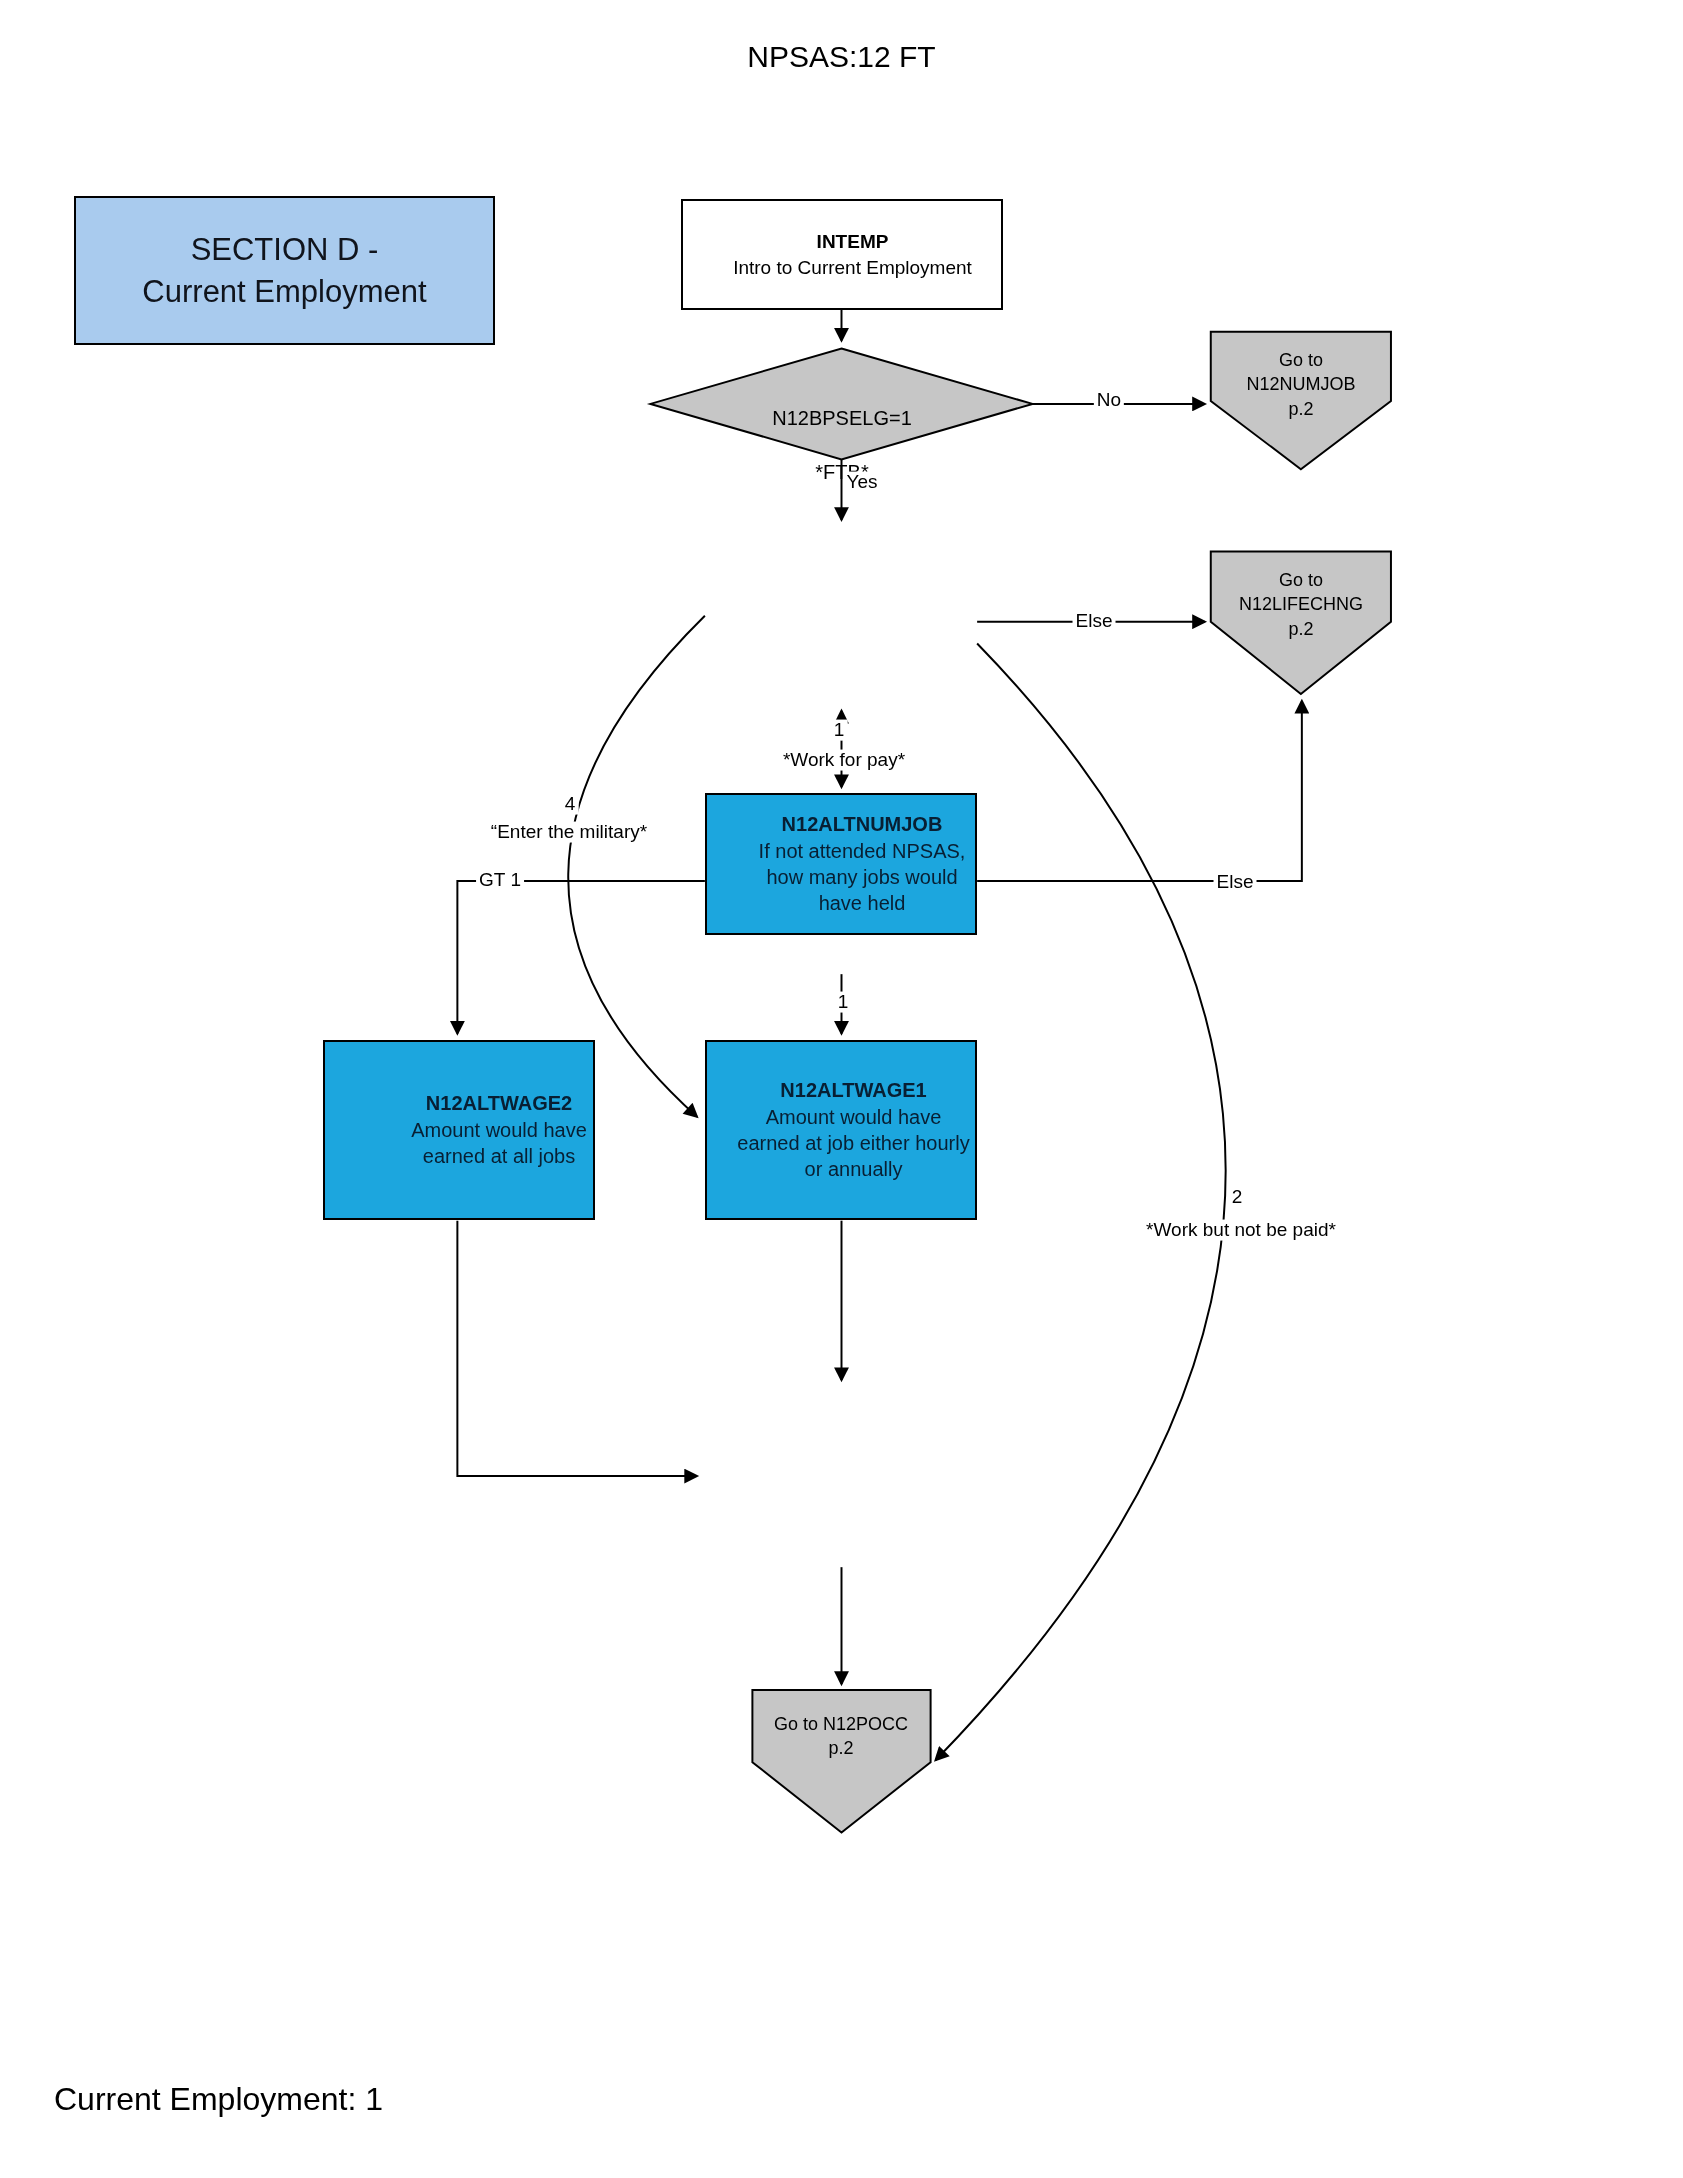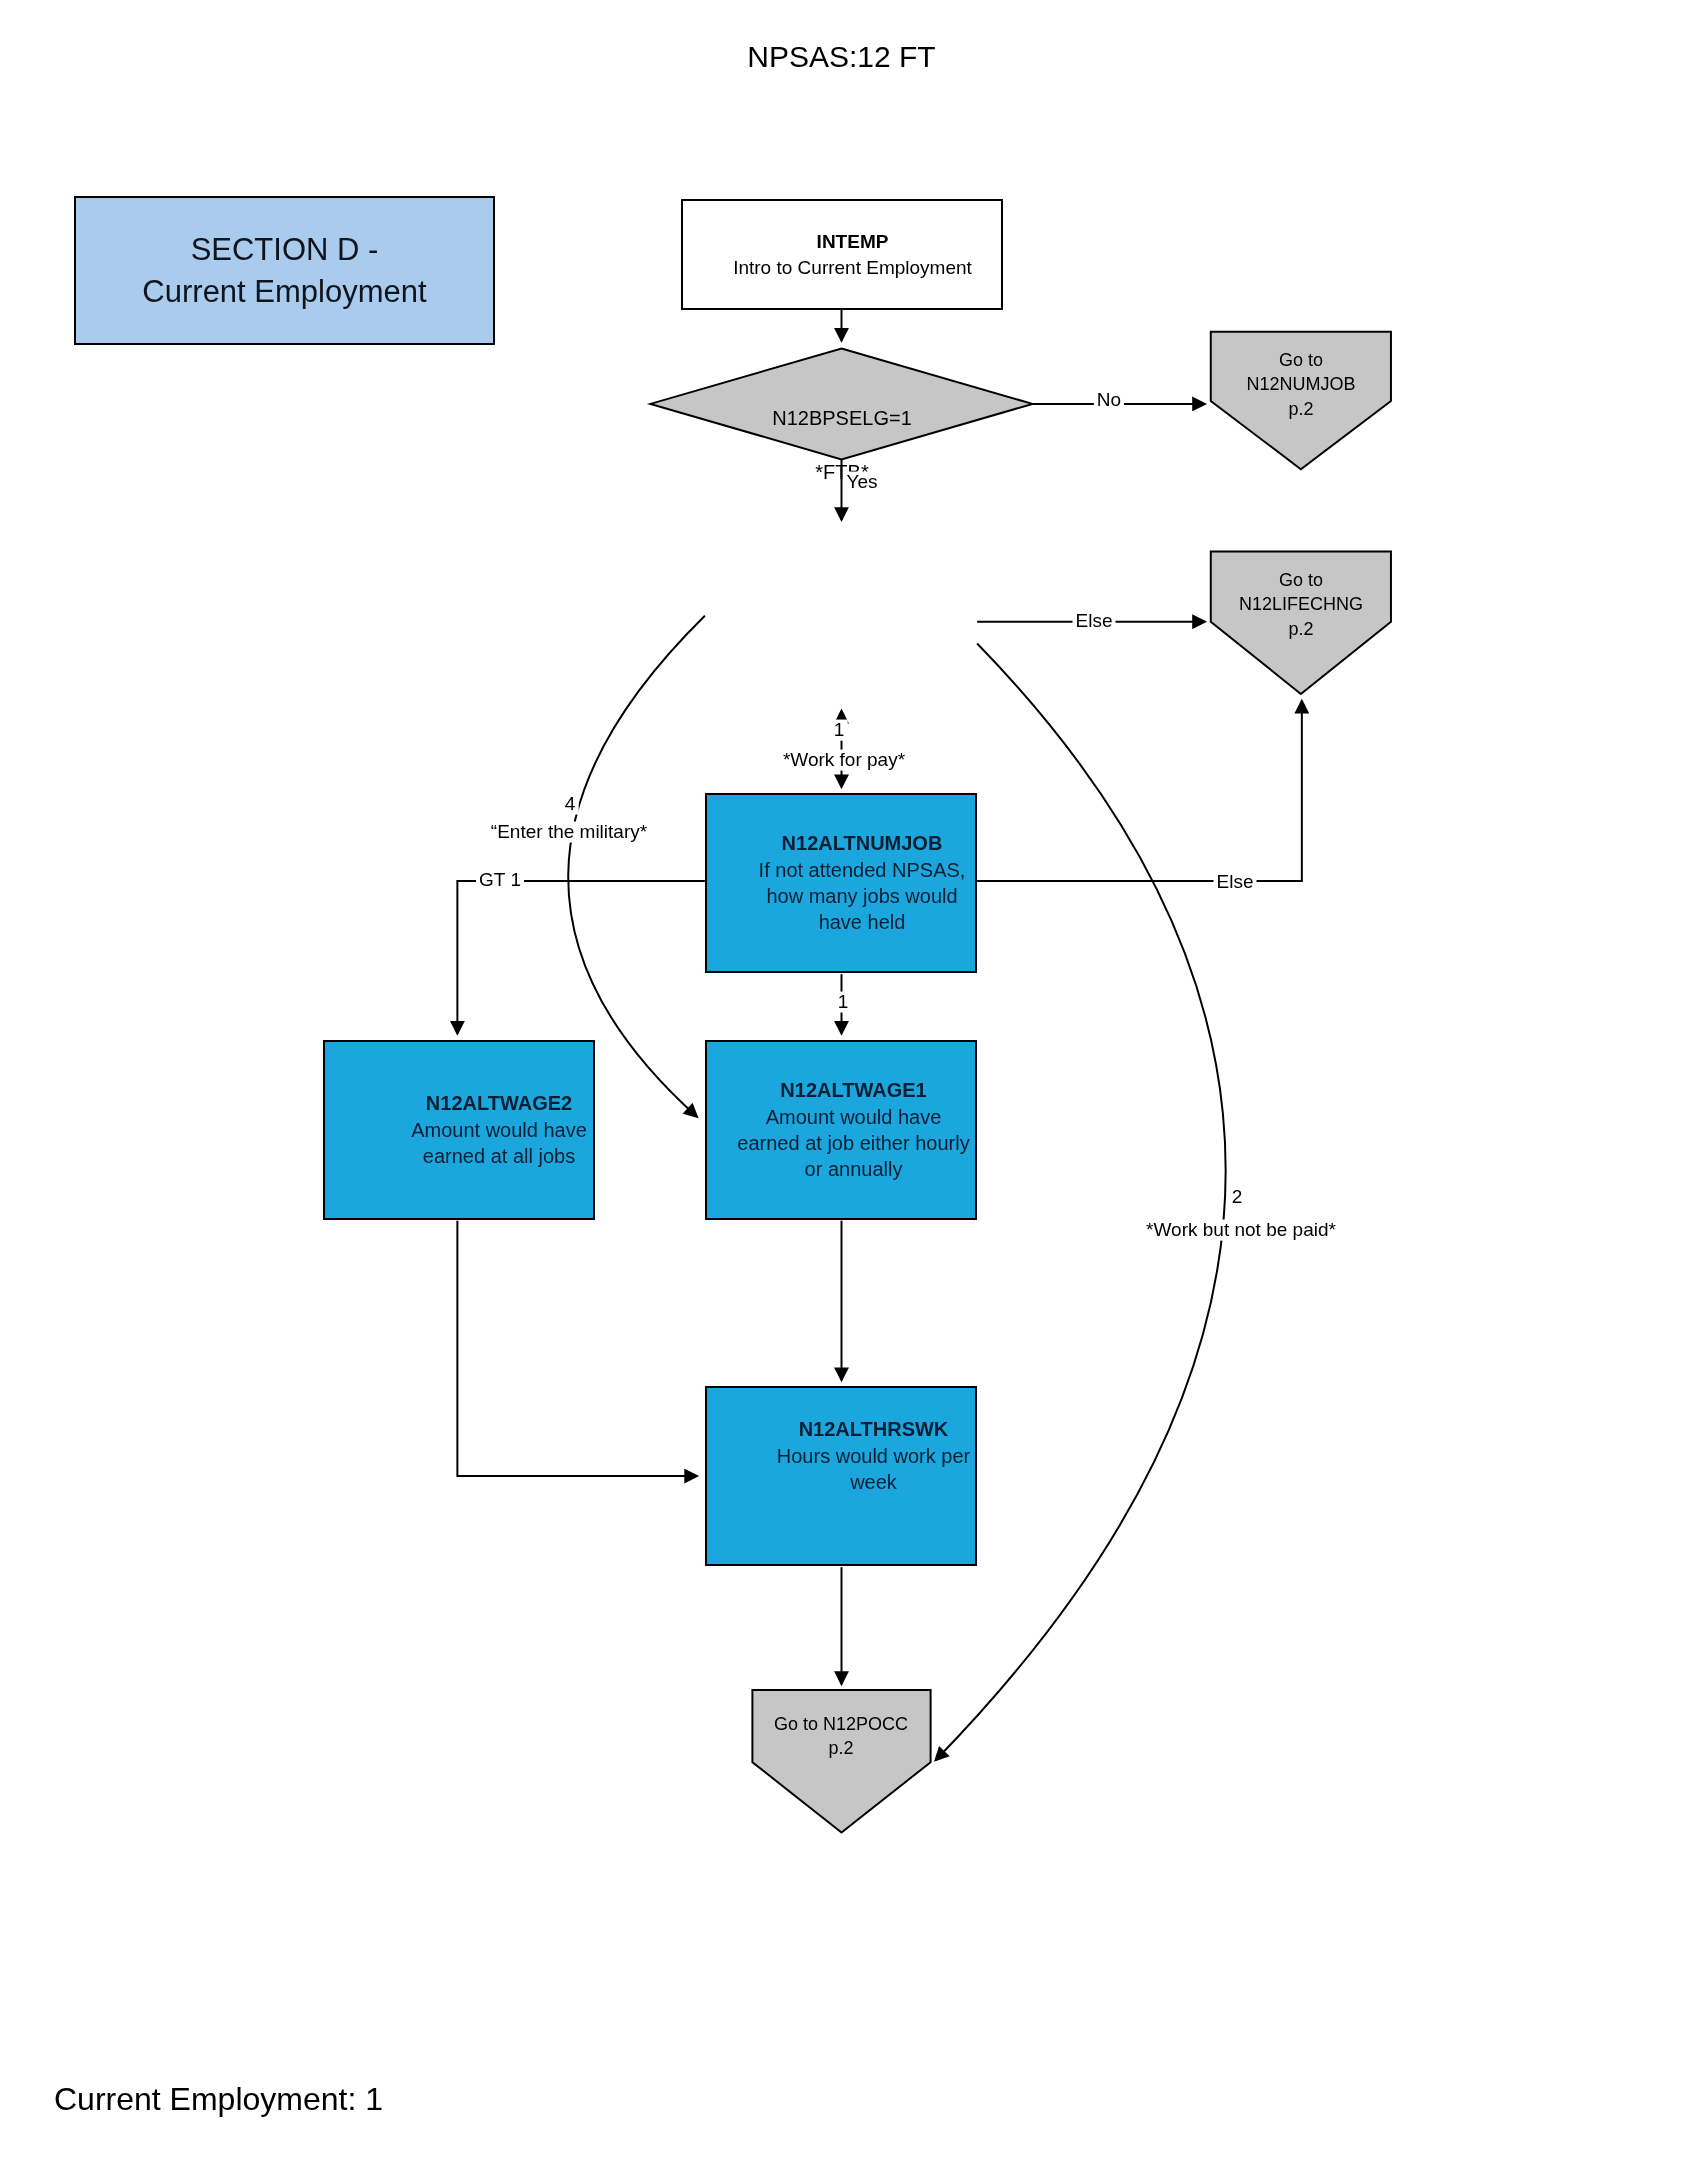--- a/index.html
+++ b/index.html
@@ -100,47 +100,41 @@
   <div class="shape-text pent-text" style="left:1211px; top:348px; width:180px;">Go to
 N12NUMJOB
 p.2</div>
   <div class="shape-text pent-text" style="left:1211px; top:568px; width:180px;">Go to
 N12LIFECHNG
 p.2</div>
   <div class="shape-text pent-text" style="left:747px; top:1712px; width:188px;">Go to N12POCC
 p.2</div>
 
 
-  <div class="node blue" style="left:705px; top:793px; width:272px; height:180px;">
+  <div class="node blue" style="left:705px; top:793px; width:272px; height:142px;">
     <div class="inner" style="width:226px;">
       <span class="code">N12ALTNUMJOB</span>
       <span>If not attended NPSAS, how many jobs would have held</span>
     </div>
   </div>
 
   <div class="node blue" style="left:323px; top:1040px; width:272px; height:180px;">
     <div class="inner" style="width:188px;">
       <span class="code">N12ALTWAGE2</span>
       <span>Amount would have earned at all jobs</span>
     </div>
   </div>
 
   <div class="node blue" style="left:705px; top:1040px; width:272px; height:180px;">
     <div class="inner" style="width:243px;">
       <span class="code">N12ALTWAGE1</span>
       <span>Amount would have earned at job either hourly or annually</span>
     </div>
   </div>
 
-  <div class="node blue" style="left:705px; top:1386px; width:272px; height:180px;">
-    <div class="inner" style="width:203px; margin-bottom:40px;">
-      <span class="code">N12ALTHRSWK</span>
-      <span>Hours would work per week</span>
-    </div>
-  </div>
 
   <div class="lbl" style="left:838px; top:482px;margin-left:24px;">Yes</div>
   <div class="lbl" style="left:1109px; top:400px;">No</div>
   <div class="lbl" style="left:1094px; top:621px;">Else</div>
   <div class="lbl" style="left:839px; top:730px;">1</div>
   <div class="lbl" style="left:844px; top:760px;">*Work for pay*</div>
   <div class="lbl" style="left:570px; top:804px;">4</div>
   <div class="lbl" style="left:569px; top:832px;">“Enter the military*</div>
   <div class="lbl" style="left:500px; top:880px;">GT 1</div>
   <div class="lbl" style="left:1235px; top:882px;">Else</div>

